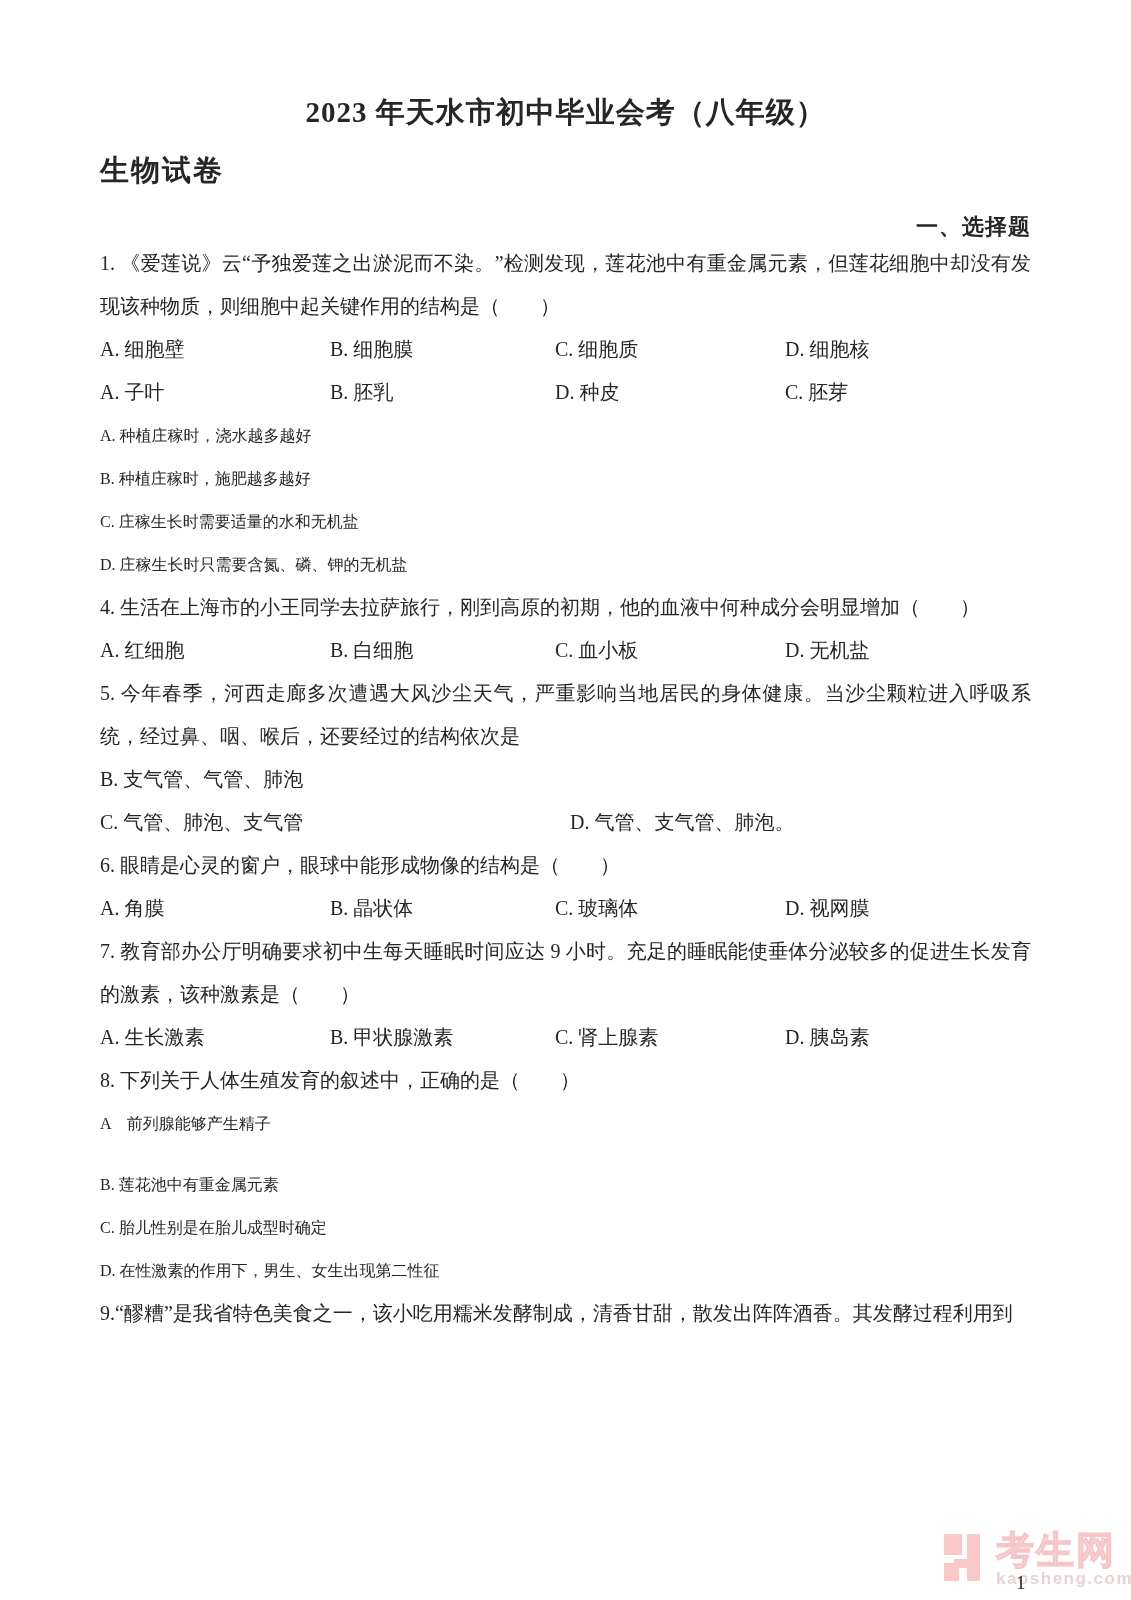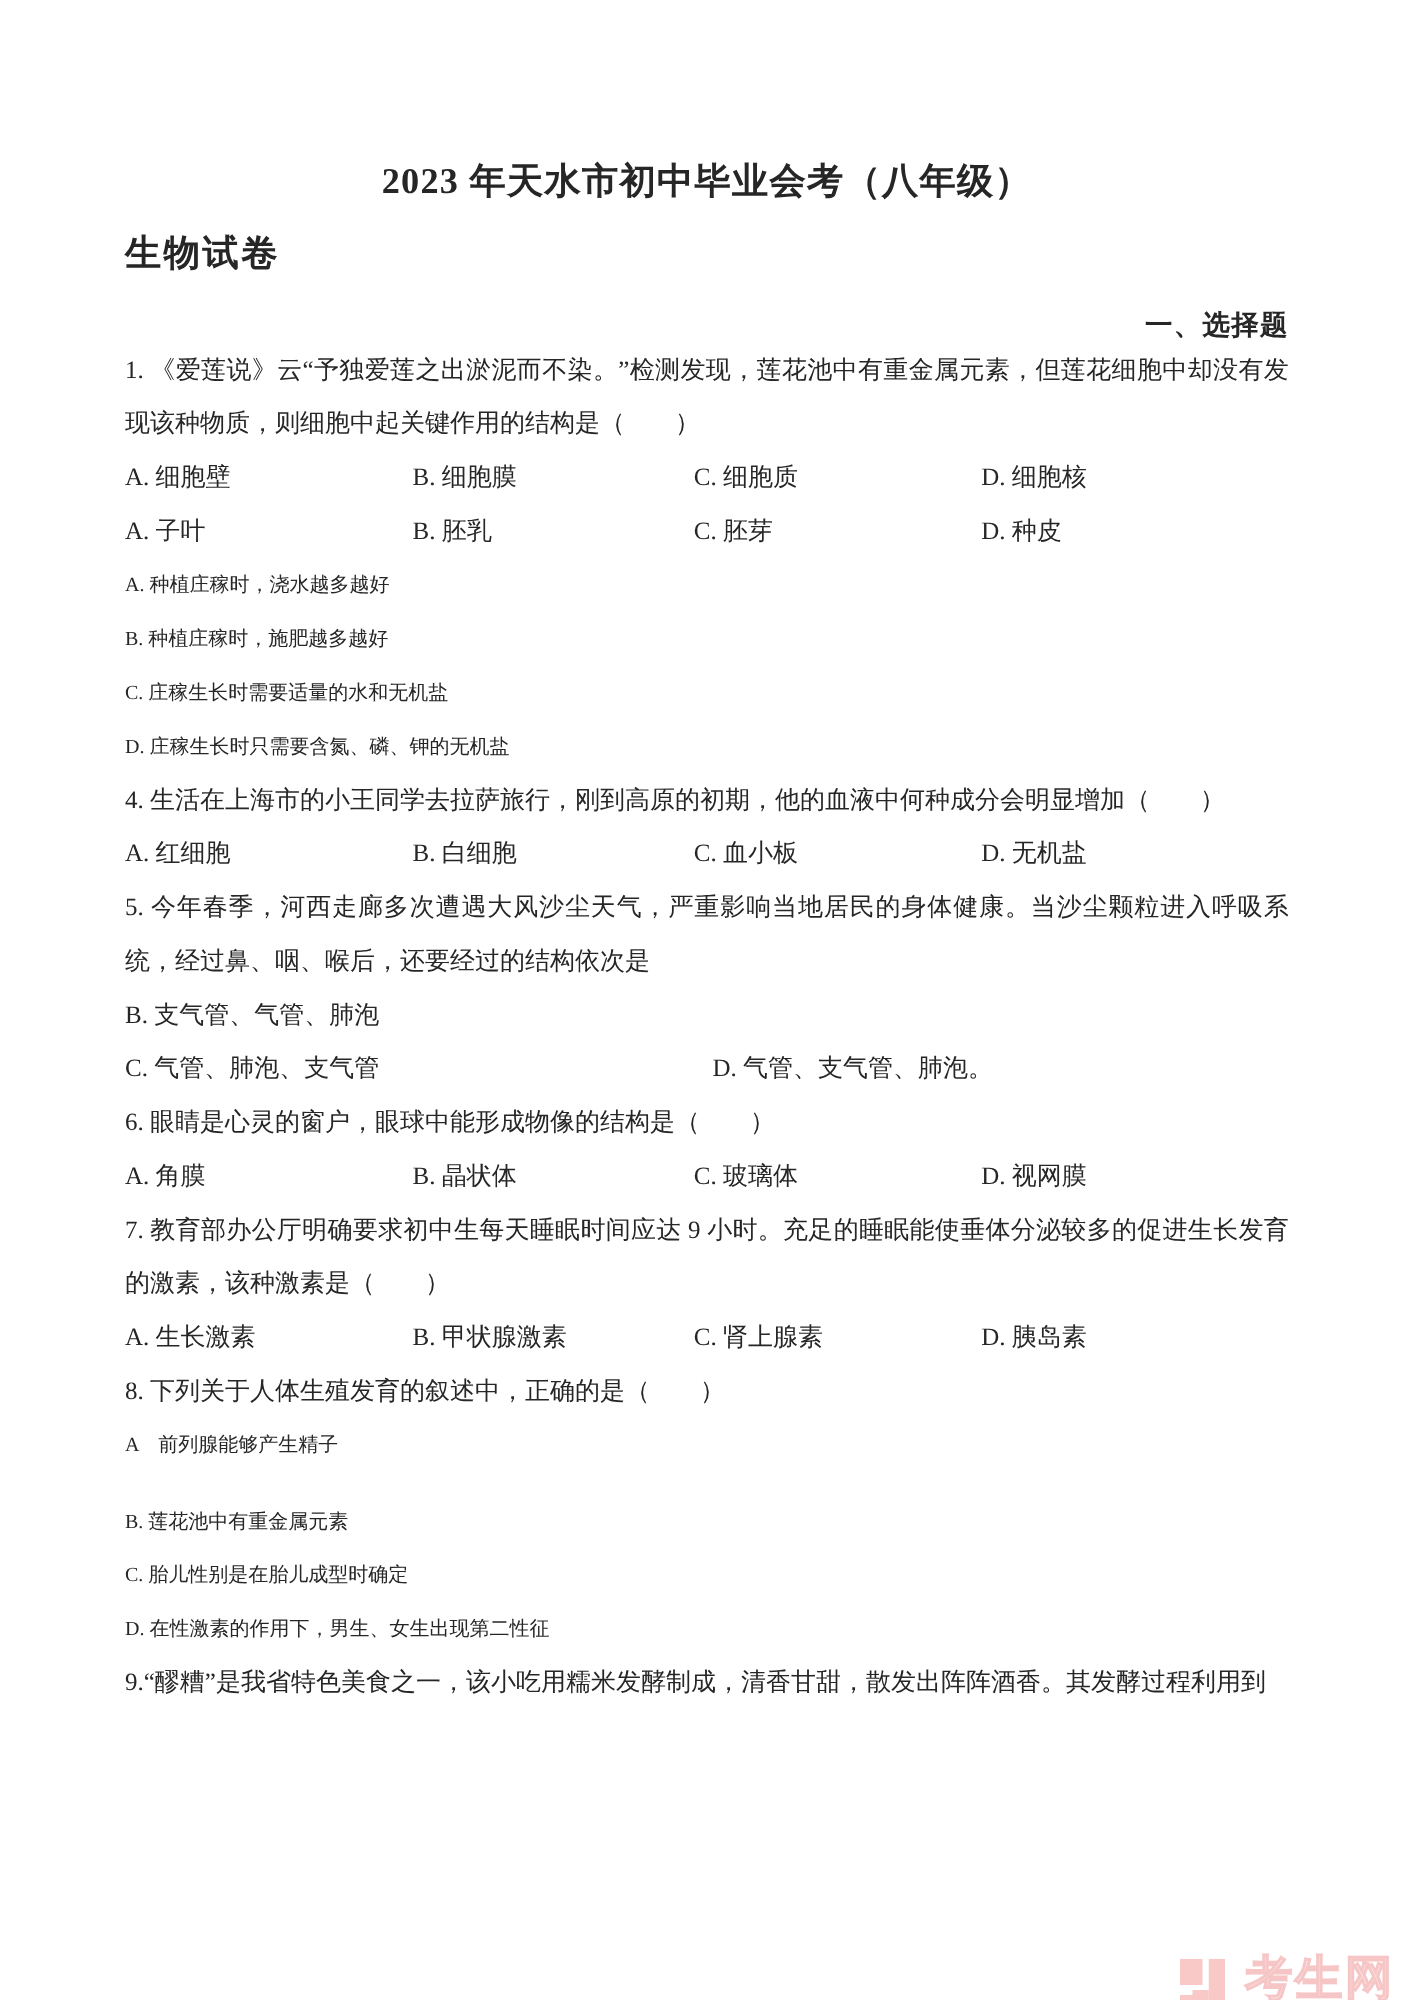--- a/index.html
+++ b/index.html
@@ -9,21 +9,20 @@
     height: 1600px;
     position: relative;
     overflow: hidden;
     font-family: "Liberation Serif", "DejaVu Serif", serif;
     color: #262626;
   }
   .page {
     position: absolute;
     inset: 0;
     background: #ffffff;
-    margin-top: 33px;
   }
   .content {
     position: absolute;
     left: 100px;
     top: 88px;
     width: 931px;
   }
   .title {
     font-size: 29px;
     font-weight: 700;
@@ -124,22 +123,22 @@
         <span class="opt">B. 细胞膜</span>
         <span class="opt">C. 细胞质</span>
         <span class="opt">D. 细胞核</span>
       </div>
     </div>
 
     <div>
       <div class="opts-row row4">
         <span class="opt">A. 子叶</span>
         <span class="opt">B. 胚乳</span>
+        <span class="opt">D. 种皮</span>
         <span class="opt">C. 胚芽</span>
-        <span class="opt">D. 种皮</span>
       </div>
     </div>
 
     <div>
       <p class="opt-line">A. 种植庄稼时，浇水越多越好</p>
       <p class="opt-line">B. 种植庄稼时，施肥越多越好</p>
       <p class="opt-line">C. 庄稼生长时需要适量的水和无机盐</p>
       <p class="opt-line">D. 庄稼生长时只需要含氮、磷、钾的无机盐</p>
     </div>
 

